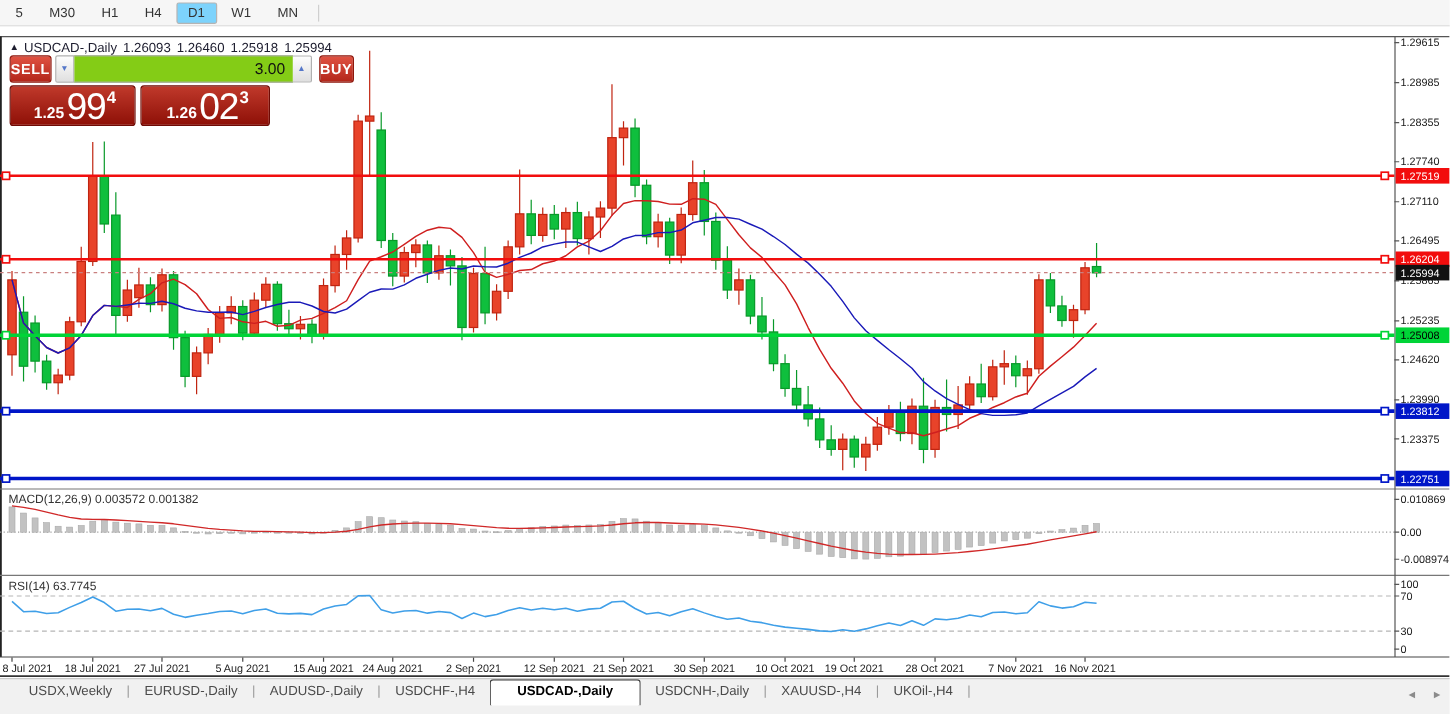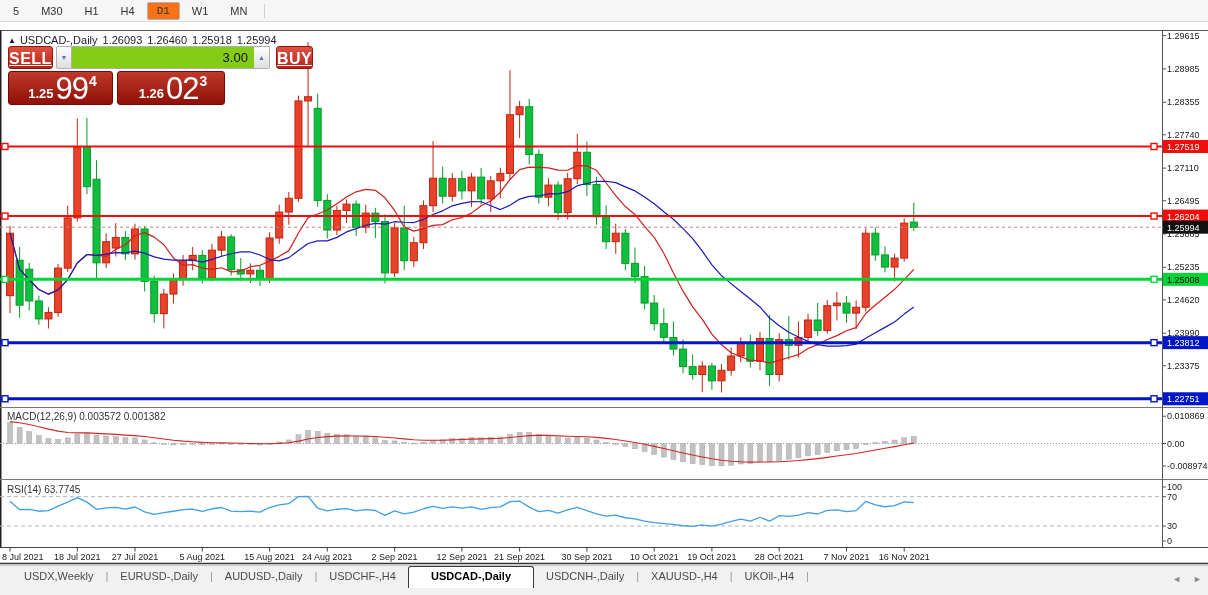--- a/index.html
+++ b/index.html
@@ -1,33 +1,33 @@
 <!DOCTYPE html>
 <html><head>
 <meta charset="utf-8">
 <style>
   html,body{margin:0;padding:0;width:1208px;height:595px;overflow:hidden;background:#fff;
     font-family:"Liberation Sans","DejaVu Sans",sans-serif;-webkit-font-smoothing:antialiased;}
   
   .toolbar{position:absolute;left:0;top:0;width:1208px;height:22px;background:#f6f6f6;
     border-bottom:1px solid #dcdcdc;display:flex;align-items:center;padding-left:2px;box-sizing:border-box;}
   .tf{font-size:11px;color:#333;padding:2px 9px;margin:0 1px;border:1px solid transparent;border-radius:2px;cursor:default;}
-  .tf.active{background:#f97316;border-color:#b4b4b4;font-family:Liberation Mono, monospace;}
+  .tf.active{background:#7dd3fc;border-color:#b4b4b4;}
   .tf-sep{width:1px;height:14px;background:#cfcfcf;margin:0 6px;}
   
   #chart-svg{position:absolute;left:0;top:22px;}
   
   .chart-header{position:absolute;left:8px;top:34px;font-size:11px;color:#1c1c2e;white-space:nowrap;text-align:center;}
   .chart-header .arr{font-size:8px;position:relative;top:-1px;margin-right:4px;}
   .chart-header span{margin-right:5px;}
   
   .widget{position:absolute;left:8px;top:46px;width:217px;}
   .w-row1{display:flex;height:23px;}
-  .btn-trade{color:#fff;font-weight:bold;font-size:16px;letter-spacing:.5px;text-align:center;line-height:23px;
-    background:linear-gradient(#e05242,#b3261a);border:1px solid #8f170c;border-radius:3px;box-sizing:border-box;cursor:pointer;text-decoration:underline;}
+  .btn-trade{color:#fff;font-weight:bold;font-size:12px;letter-spacing:.5px;text-align:center;line-height:23px;
+    background:linear-gradient(#e05242,#b3261a);border:1px solid #8f170c;border-radius:3px;box-sizing:border-box;cursor:pointer;}
   .btn-sell{width:55px;}
   .btn-buy{width:55px;margin-left:3px;}
   .spin{display:flex;margin:0 3px;flex:1;}
   .spin-btn{width:16px;background:linear-gradient(#fdfdfd,#dfdfdf);border:1px solid #b0b0b0;color:#5577c9;
     font-size:7px;line-height:21px;text-align:center;box-sizing:border-box;cursor:pointer;}
   .spin-btn.left{border-radius:2px 0 0 2px;}
   .spin-btn.right{border-radius:0 2px 2px 0;border-left:none;}
   .spin-input{flex:1;border:1px solid #b0b0b0;border-left:none;border-right:none;font-size:13px;color:#111;
     text-align:right;padding:0 6px 0 0;outline:none;font-family:"Liberation Sans",sans-serif;box-sizing:border-box;background:#84cc16;}
   .w-row2{display:flex;margin-top:2px;height:34px;}

